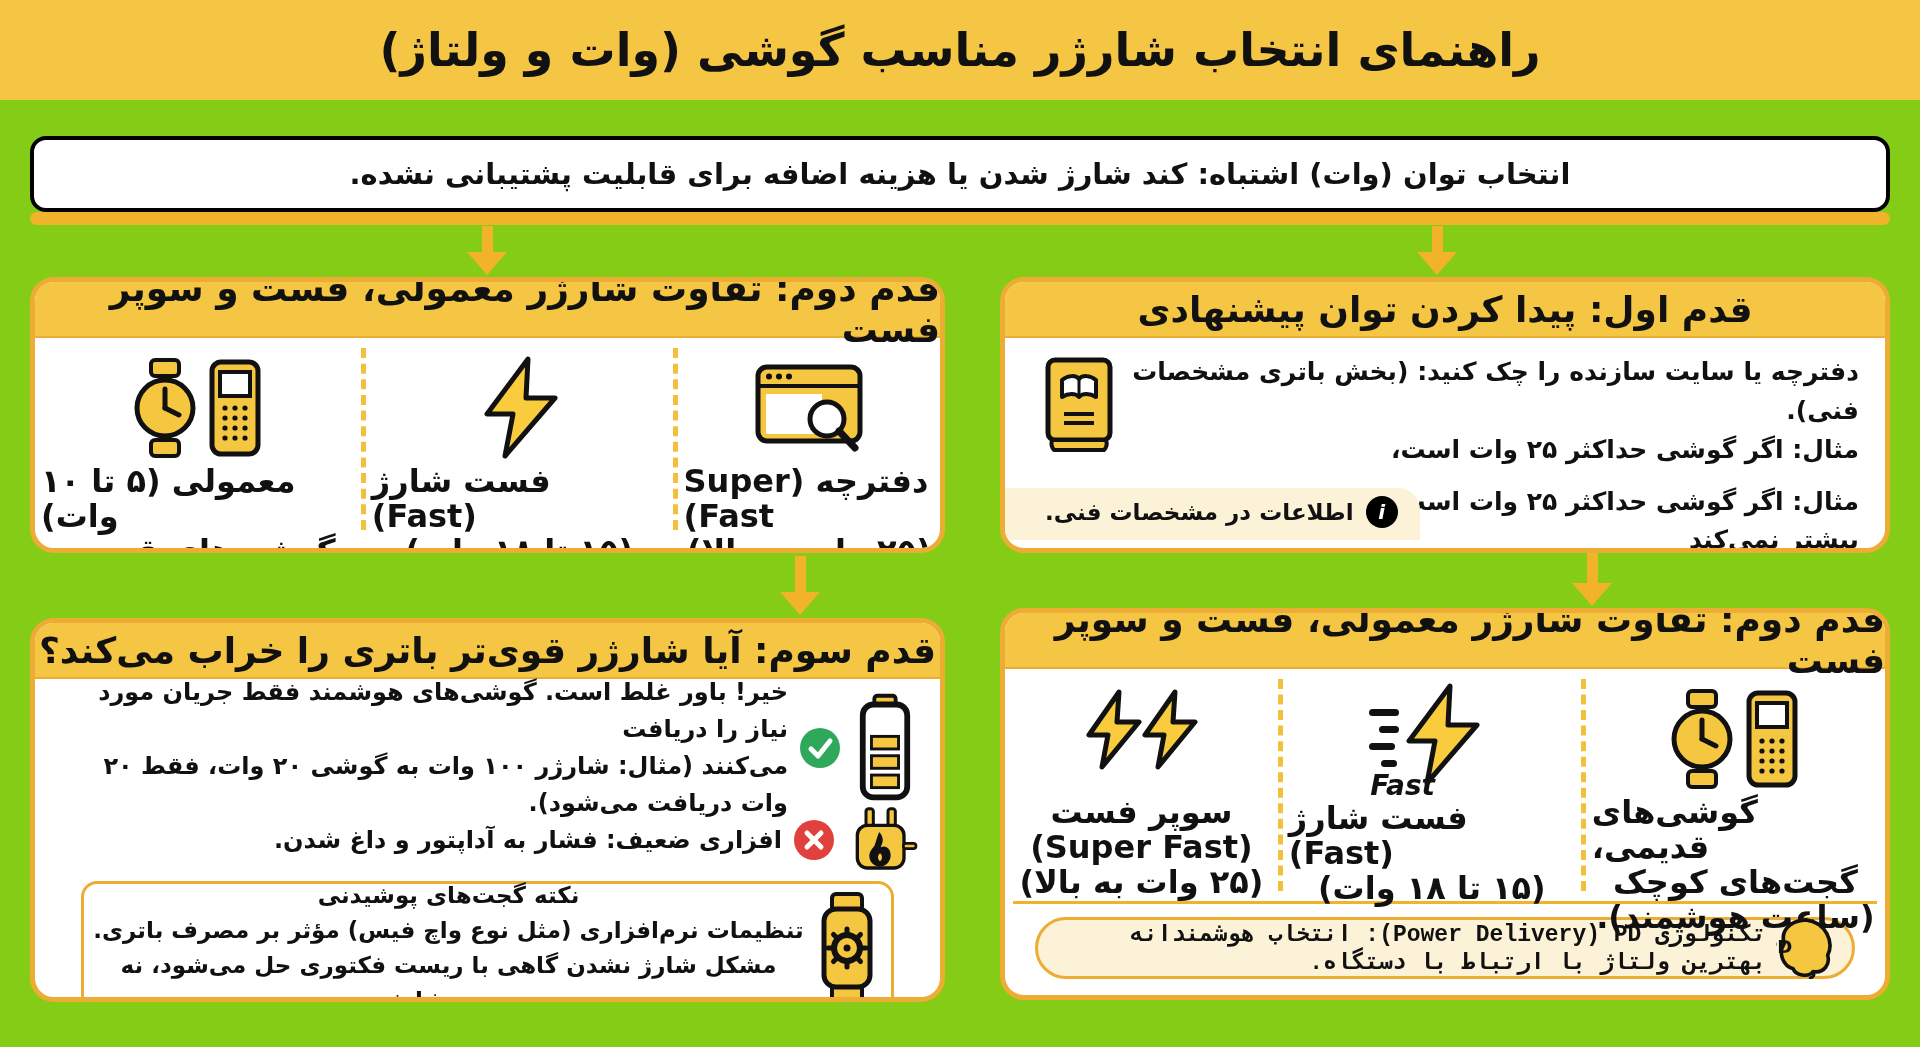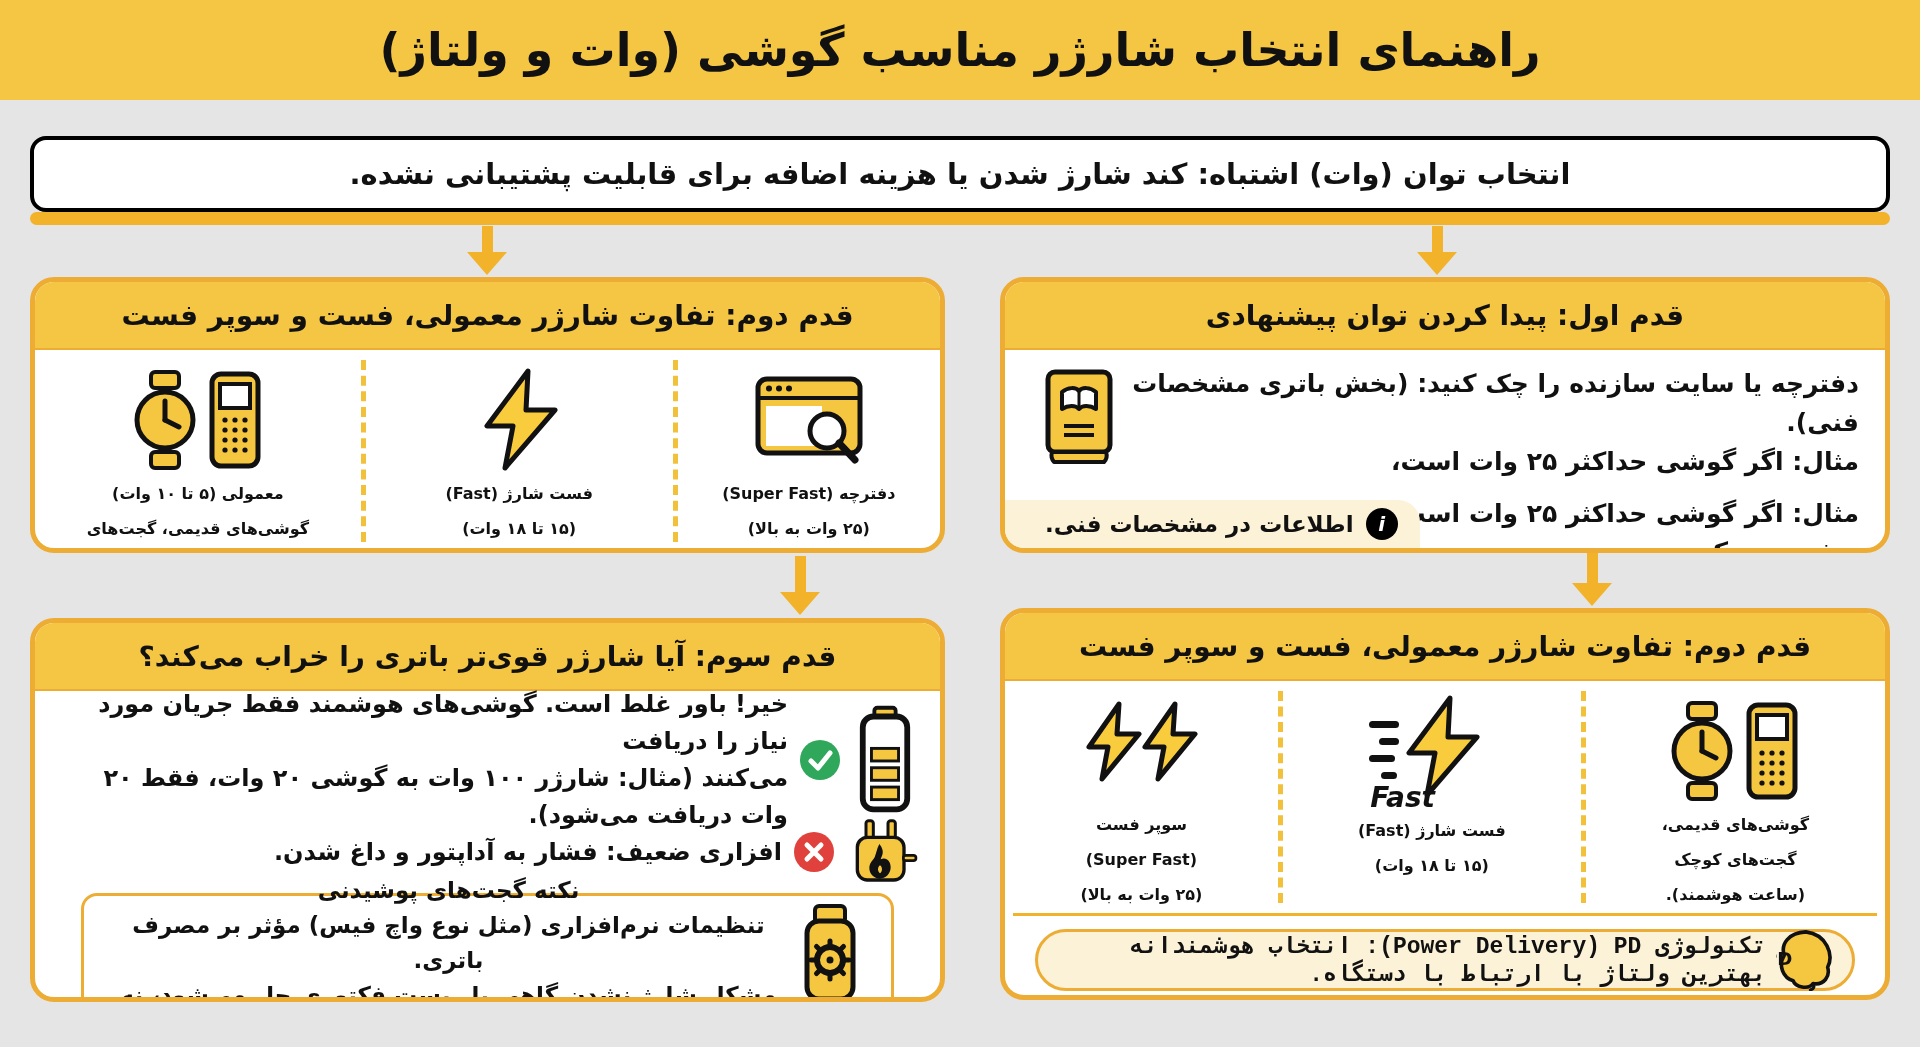--- a/index.html
+++ b/index.html
@@ -2,21 +2,21 @@
 <html dir="rtl" lang="fa" style="--banner-yellow: #F5C644; --border-gold: #EDAC33; --arrow-gold: #F2B32A; --badge-cream: #FBF2D8; --check-green: #2FA85C; --cross-red: #E0413C;"><head>
 <meta charset="utf-8">
 <style>
   :root{
     --yellow:#F5C63F; --strip:#F5C644; --gold:#EDAC33; --arrow:#F2B32A;
     --cream:#FBF2D8; --green:#2FA85C; --red:#E0413C; --ink:#111111;
   }
   *{margin:0;padding:0;box-sizing:border-box;}
   html,body{background:#ffffff;}
   body{font-family:"DejaVu Sans",sans-serif;font-weight:700;color:var(--ink);}
-  .scene{position:relative;width:1920px;height:1047px;background:#e5e5e5;overflow:hidden;direction:rtl;}
+  .scene{position:relative;width:1920px;height:1047px;background:#84cc16;overflow:hidden;direction:rtl;}
 
   
   .banner{position:absolute;left:0;top:0;width:1920px;height:100px;background:var(--strip);
           display:flex;align-items:center;justify-content:center;}
   .banner h1{font-size:46px;font-weight:700;}
 
   
   .alert-box{position:absolute;left:30px;top:136px;width:1860px;height:76px;background:#fff;
              border:4px solid #000;border-radius:16px;display:flex;align-items:center;justify-content:center;}
   .alert-box p{font-size:29px;}
@@ -28,31 +28,31 @@
   .arrow .head{width:0;height:0;border-left:20px solid transparent;border-right:20px solid transparent;
                border-top:23px solid var(--arrow);}
   #ar-top-left {left:467px;top:226px;}  #ar-top-left  .shaft{height:26px;}
   #ar-top-right{left:1417px;top:226px;} #ar-top-right .shaft{height:26px;}
   #ar-mid-left {left:780px;top:556px;}  #ar-mid-left  .shaft{height:36px;}
   #ar-mid-right{left:1572px;top:553px;} #ar-mid-right .shaft{height:30px;}
 
   
   .panel{position:absolute;background:#fff;border:5px solid var(--gold);border-radius:24px;overflow:hidden;}
   .panel-head{background:var(--strip);display:flex;align-items:center;justify-content:center;
-              font-size:28px;height:68px;border-bottom:2px solid var(--gold);}
+              font-size:36px;height:56px;border-bottom:2px solid var(--gold);}
   #p-step2-left {left:30px;  top:277px;width:915px;height:276px;}
   #p-step1      {left:1000px;top:277px;width:890px;height:276px;}
   #p-step3      {left:30px;  top:618px;width:915px;height:384px;}
   #p-step2-right{left:1000px;top:608px;width:890px;height:392px;}
 
   
   .cols{display:flex;height:calc(100% - 64px);align-items:stretch;}
   .col{display:flex;flex-direction:column;align-items:center;justify-content:flex-start;padding:14px 6px 8px;}
   .col .icon-box{display:flex;align-items:center;justify-content:center;gap:8px;flex:0 0 auto;min-height:112px;}
-  .col .lbl{font-size:16px;line-height:35px;text-align:left;}
+  .col .lbl{font-size:32px;line-height:35px;text-align:left;}
   .divider{width:0;border-left:5px dashed #F2C13C;margin:10px 0;}
   #p-step2-left  .c-super{flex:0 0 29%;} #p-step2-left  .c-fast{flex:1;} #p-step2-left .c-normal{flex:0 0 36%;}
   #p-step2-right .c-super{flex:0 0 31%;} #p-step2-right .c-fast{flex:1;} #p-step2-right .c-old{flex:0 0 34%;}
   #p-step2-right .cols{height:232px;}
 
   
   .s1-body{padding:14px 26px 8px;position:relative;height:calc(100% - 64px);}
   .s1-row1{display:flex;align-items:flex-start;}
   .s1-row1 .txt{flex:1;font-size:25px;line-height:39px;text-align:right;}
   .s1-row1 .bk{flex:0 0 96px;display:flex;justify-content:center;padding-top:4px;}
@@ -65,21 +65,21 @@
 
   
   .s3-body{padding:10px 22px 0;height:calc(100% - 64px);display:flex;flex-direction:column;}
   .s3-row{display:flex;align-items:center;gap:10px;}
   .s3-row .icn{flex:0 0 66px;display:flex;justify-content:center;}
   .s3-row .mark{flex:0 0 44px;display:flex;justify-content:center;}
   .s3-row .txt{flex:1;font-size:24px;line-height:37px;text-align:right;}
   .s3-row1{min-height:118px;}
   .s3-row2{min-height:62px;margin-top:2px;}
   .note-box{margin:10px 24px 0;border:3px solid var(--gold);border-radius:16px;background:#fff;
-            display:flex;align-items:center;gap:6px;padding:8px 25px;height:134px;}
+            display:flex;align-items:center;gap:6px;padding:8px 8px;height:134px;}
   .note-box .icn{flex:0 0 72px;display:flex;justify-content:center;}
   .note-box .txt{flex:1;font-size:23px;line-height:35px;text-align:center;}
 
   
   .hr-line{border:none;border-top:3px solid var(--arrow);margin:0 8px;}
   .pd-badge{margin:13px 30px 0;height:62px;background:var(--cream);border:3px solid var(--gold);
             border-radius:32px;display:flex;align-items:center;justify-content:center;gap:10px;padding:0 18px;}
   .pd-badge .txt{font-size:23px;font-family:Liberation Mono, monospace;}
 
   svg{display:block;}

